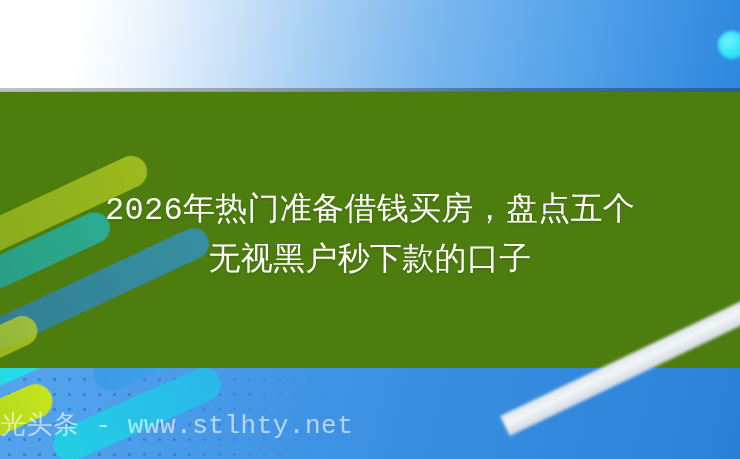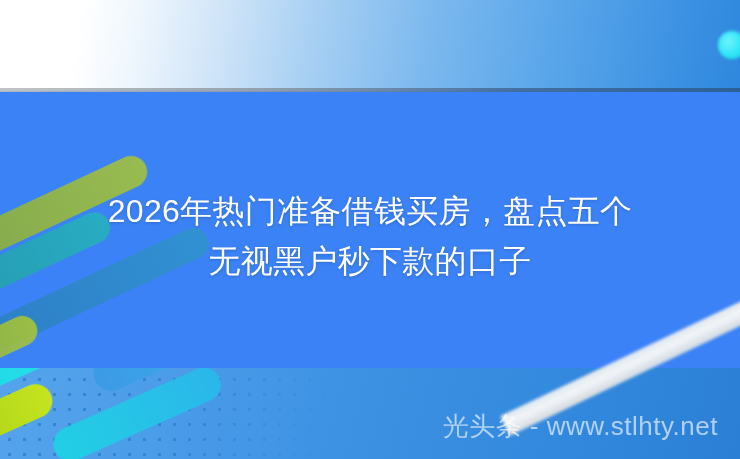--- a/index.html
+++ b/index.html
@@ -2,22 +2,22 @@
 <html><head>
 <meta charset="utf-8">
 <style>
   * { margin:0; padding:0; box-sizing:border-box; }
   html,body { background:#222; }
 
   #stage{
     position:relative;
     width:740px; height:459px;
     overflow:hidden;
-    font-family:Liberation Sans, sans-serif;
-    background:#3b82f6;
+    font-family:Liberation Mono, monospace;
+    background:#4d7c0f;
   }
 
   
 
   
   .band-top{
     position:absolute; left:0; top:0; width:740px; height:91px;
     background:linear-gradient(100deg,
         #ffffff 0%, #ffffff 11%, #eef6fd 19%,
         #cfe4f8 30%, #a8d0f3 42%,
@@ -136,22 +136,22 @@
     font-size:32px;
     line-height:50px;
     letter-spacing:.3px;
     text-shadow:0 1px 3px rgba(0,0,0,.18);
     white-space:pre-line;
   }
 
   
   .watermark{
     position:absolute; left:0; top:409px; width:740px;
-    padding-right:22px;
-    text-align:right;
+    padding-right:34px;
+    text-align:left;
     font-size:26px;
     line-height:34px;
     color:rgba(255,255,255,.62);
     letter-spacing:.5px;
     white-space:nowrap;
   }
 </style>
 </head>
 <body>
 

